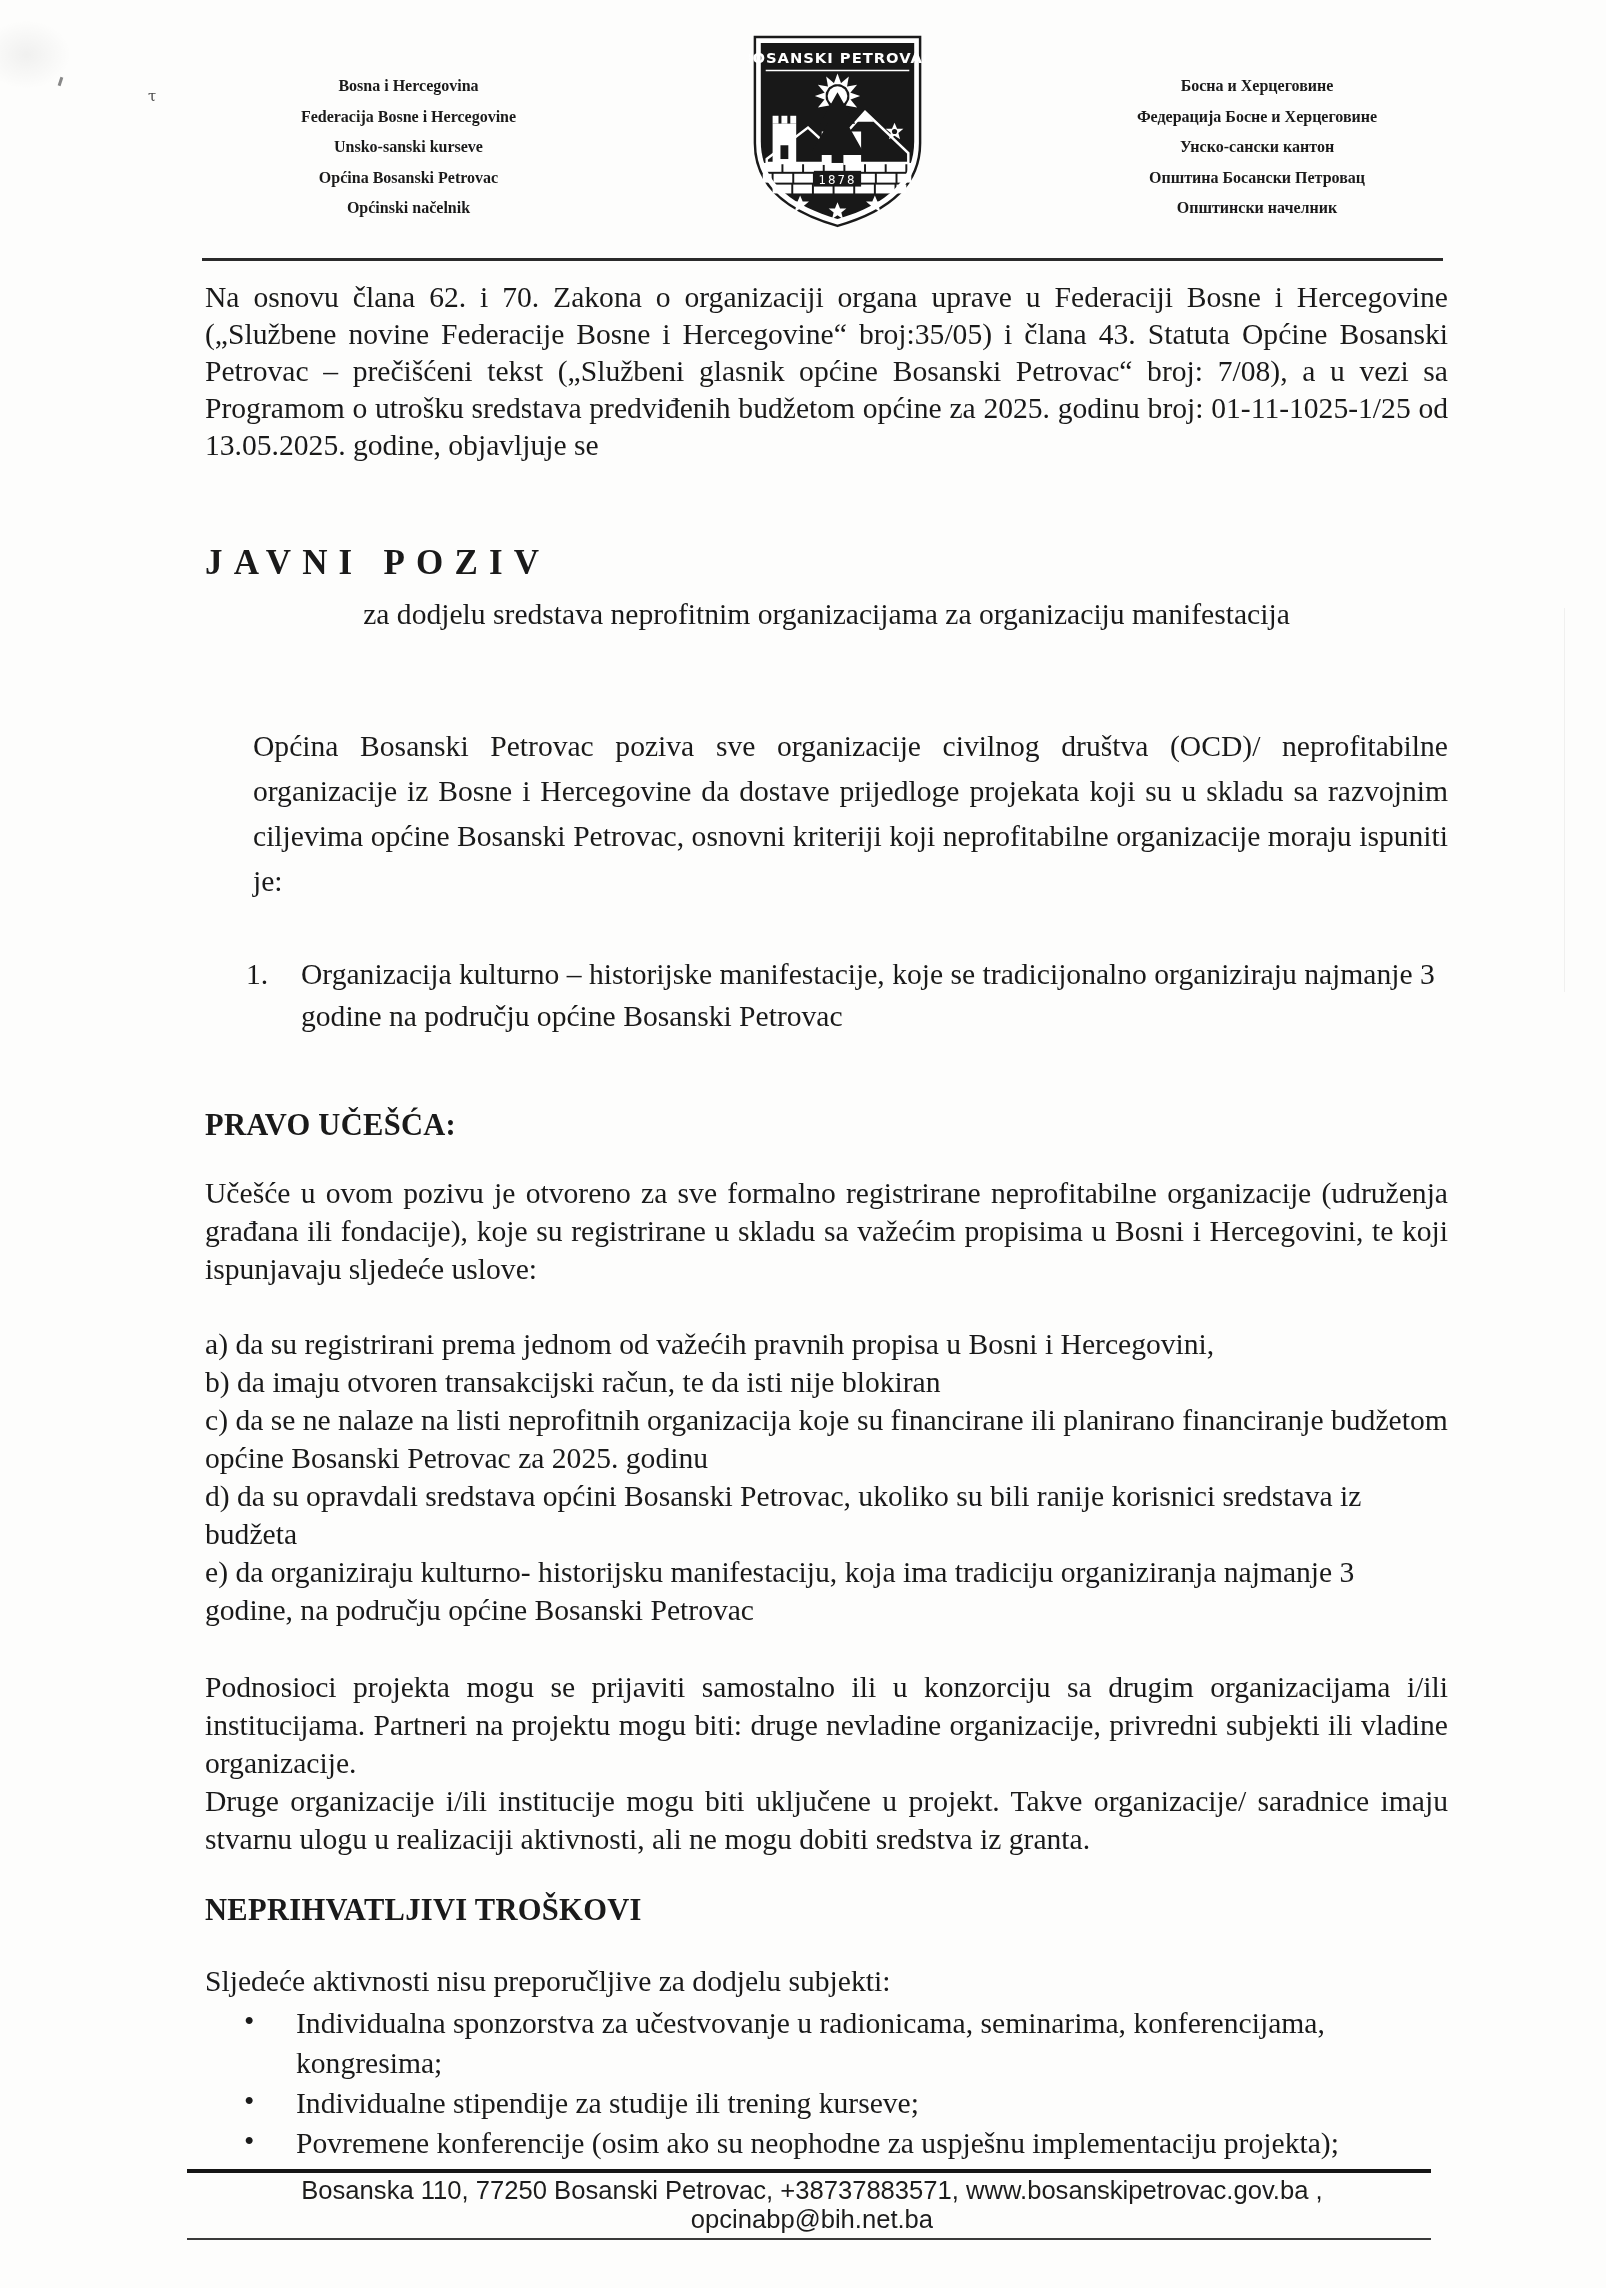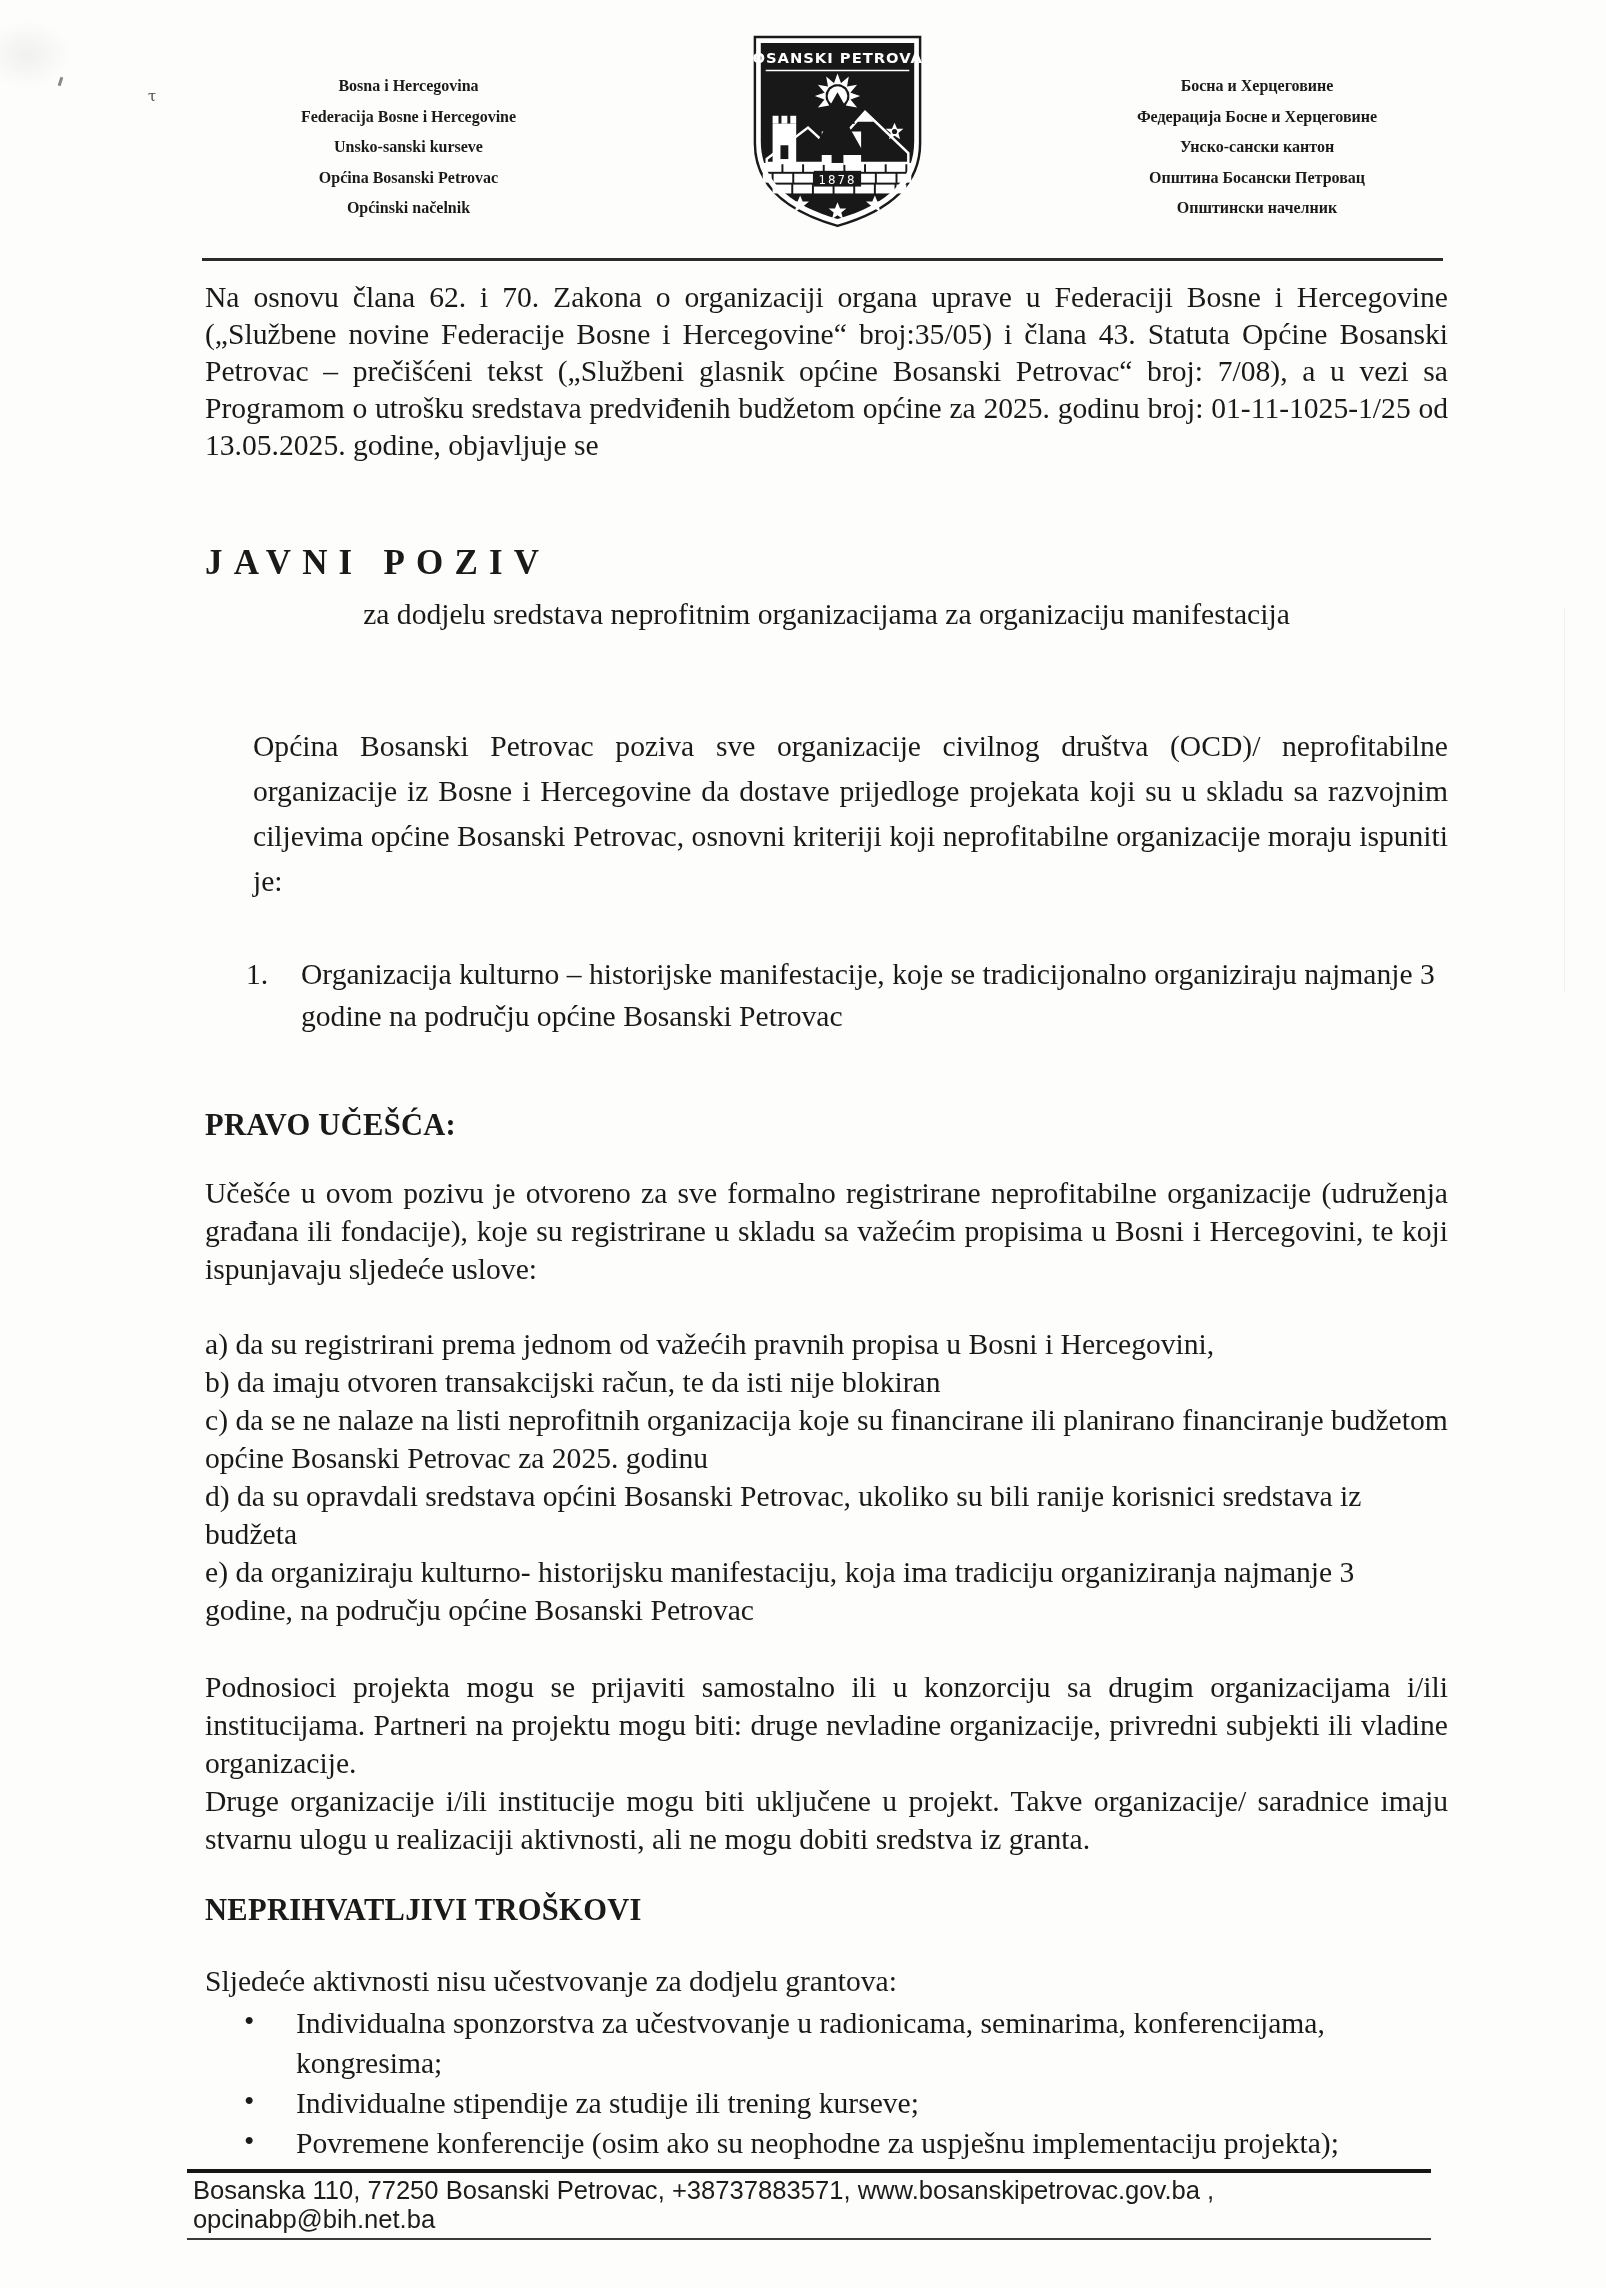--- a/index.html
+++ b/index.html
@@ -88,20 +88,21 @@
   
   footer{margin:5.9px 176px 0 187px;}
   .frule{background:#151515;}
   .frule.thick{height:3.9px;}
   .frule.thin{height:2px;background:#3a3a3a;}
   .ftext{
     padding:3px 0 3.9px 5.9px;
     font-family:"Liberation Sans","DejaVu Sans",sans-serif;
     font-size:25.6px;
     color:#1c1c1c;
+    text-align:center;
   }
   
   .artifact{position:absolute;pointer-events:none;}
   .a1{left:59px;top:77px;width:3px;height:8.9px;background:rgba(40,40,40,.55);transform:rotate(18deg);}
   .a2{left:148px;top:87px;font-size:14.8px;color:#4a4a4a;font-family:"DejaVu Serif",serif;}
   .a3{left:1564px;top:608px;width:1px;height:384px;background:rgba(0,0,0,.05);}
   .a4{left:-17.7px;top:19.7px;width:89px;height:69px;background:radial-gradient(closest-side,rgba(0,0,0,.05),rgba(0,0,0,0));}
 </style>
 </head>
 <body>
@@ -240,21 +241,21 @@
       <div class="cond">c) da se ne nalaze na listi neprofitnih organizacija koje su financirane ili planirano financiranje budžetom općine Bosanski Petrovac za 2025. godinu</div>
       <div class="cond">d) da su opravdali sredstava općini Bosanski Petrovac, ukoliko su bili ranije korisnici sredstava iz budžeta</div>
       <div class="cond">e) da organiziraju kulturno- historijsku manifestaciju, koja ima tradiciju organiziranja najmanje 3 godine, na području općine Bosanski Petrovac</div>
     </div>
 
     <p class="p just applicants">Podnosioci projekta mogu se prijaviti samostalno ili u konzorciju sa drugim organizacijama i/ili institucijama. Partneri na projektu mogu biti: druge nevladine organizacije, privredni subjekti ili vladine organizacije.</p>
     <p class="p just partners">Druge organizacije i/ili institucije mogu biti uključene u projekt. Takve organizacije/ saradnice imaju stvarnu ulogu u realizaciji aktivnosti, ali ne mogu dobiti sredstva iz granta.</p>
 
     <h2 class="h2-b">NEPRIHVATLJIVI TROŠKOVI</h2>
 
-    <p class="p costs-intro">Sljedeće aktivnosti nisu učestvovanje za dodjelu grantova:</p>
+    <p class="p costs-intro">Sljedeće aktivnosti nisu preporučljive za dodjelu subjekti:</p>
 
     <div class="bullets">
       <div class="bullet">
         <span class="dot">•</span>
         <span>Individualna sponzorstva za učestvovanje u radionicama, seminarima, konferencijama, kongresima;</span>
       </div>
       <div class="bullet">
         <span class="dot">•</span>
         <span>Individualne stipendije za studije ili trening kurseve;</span>
       </div>

